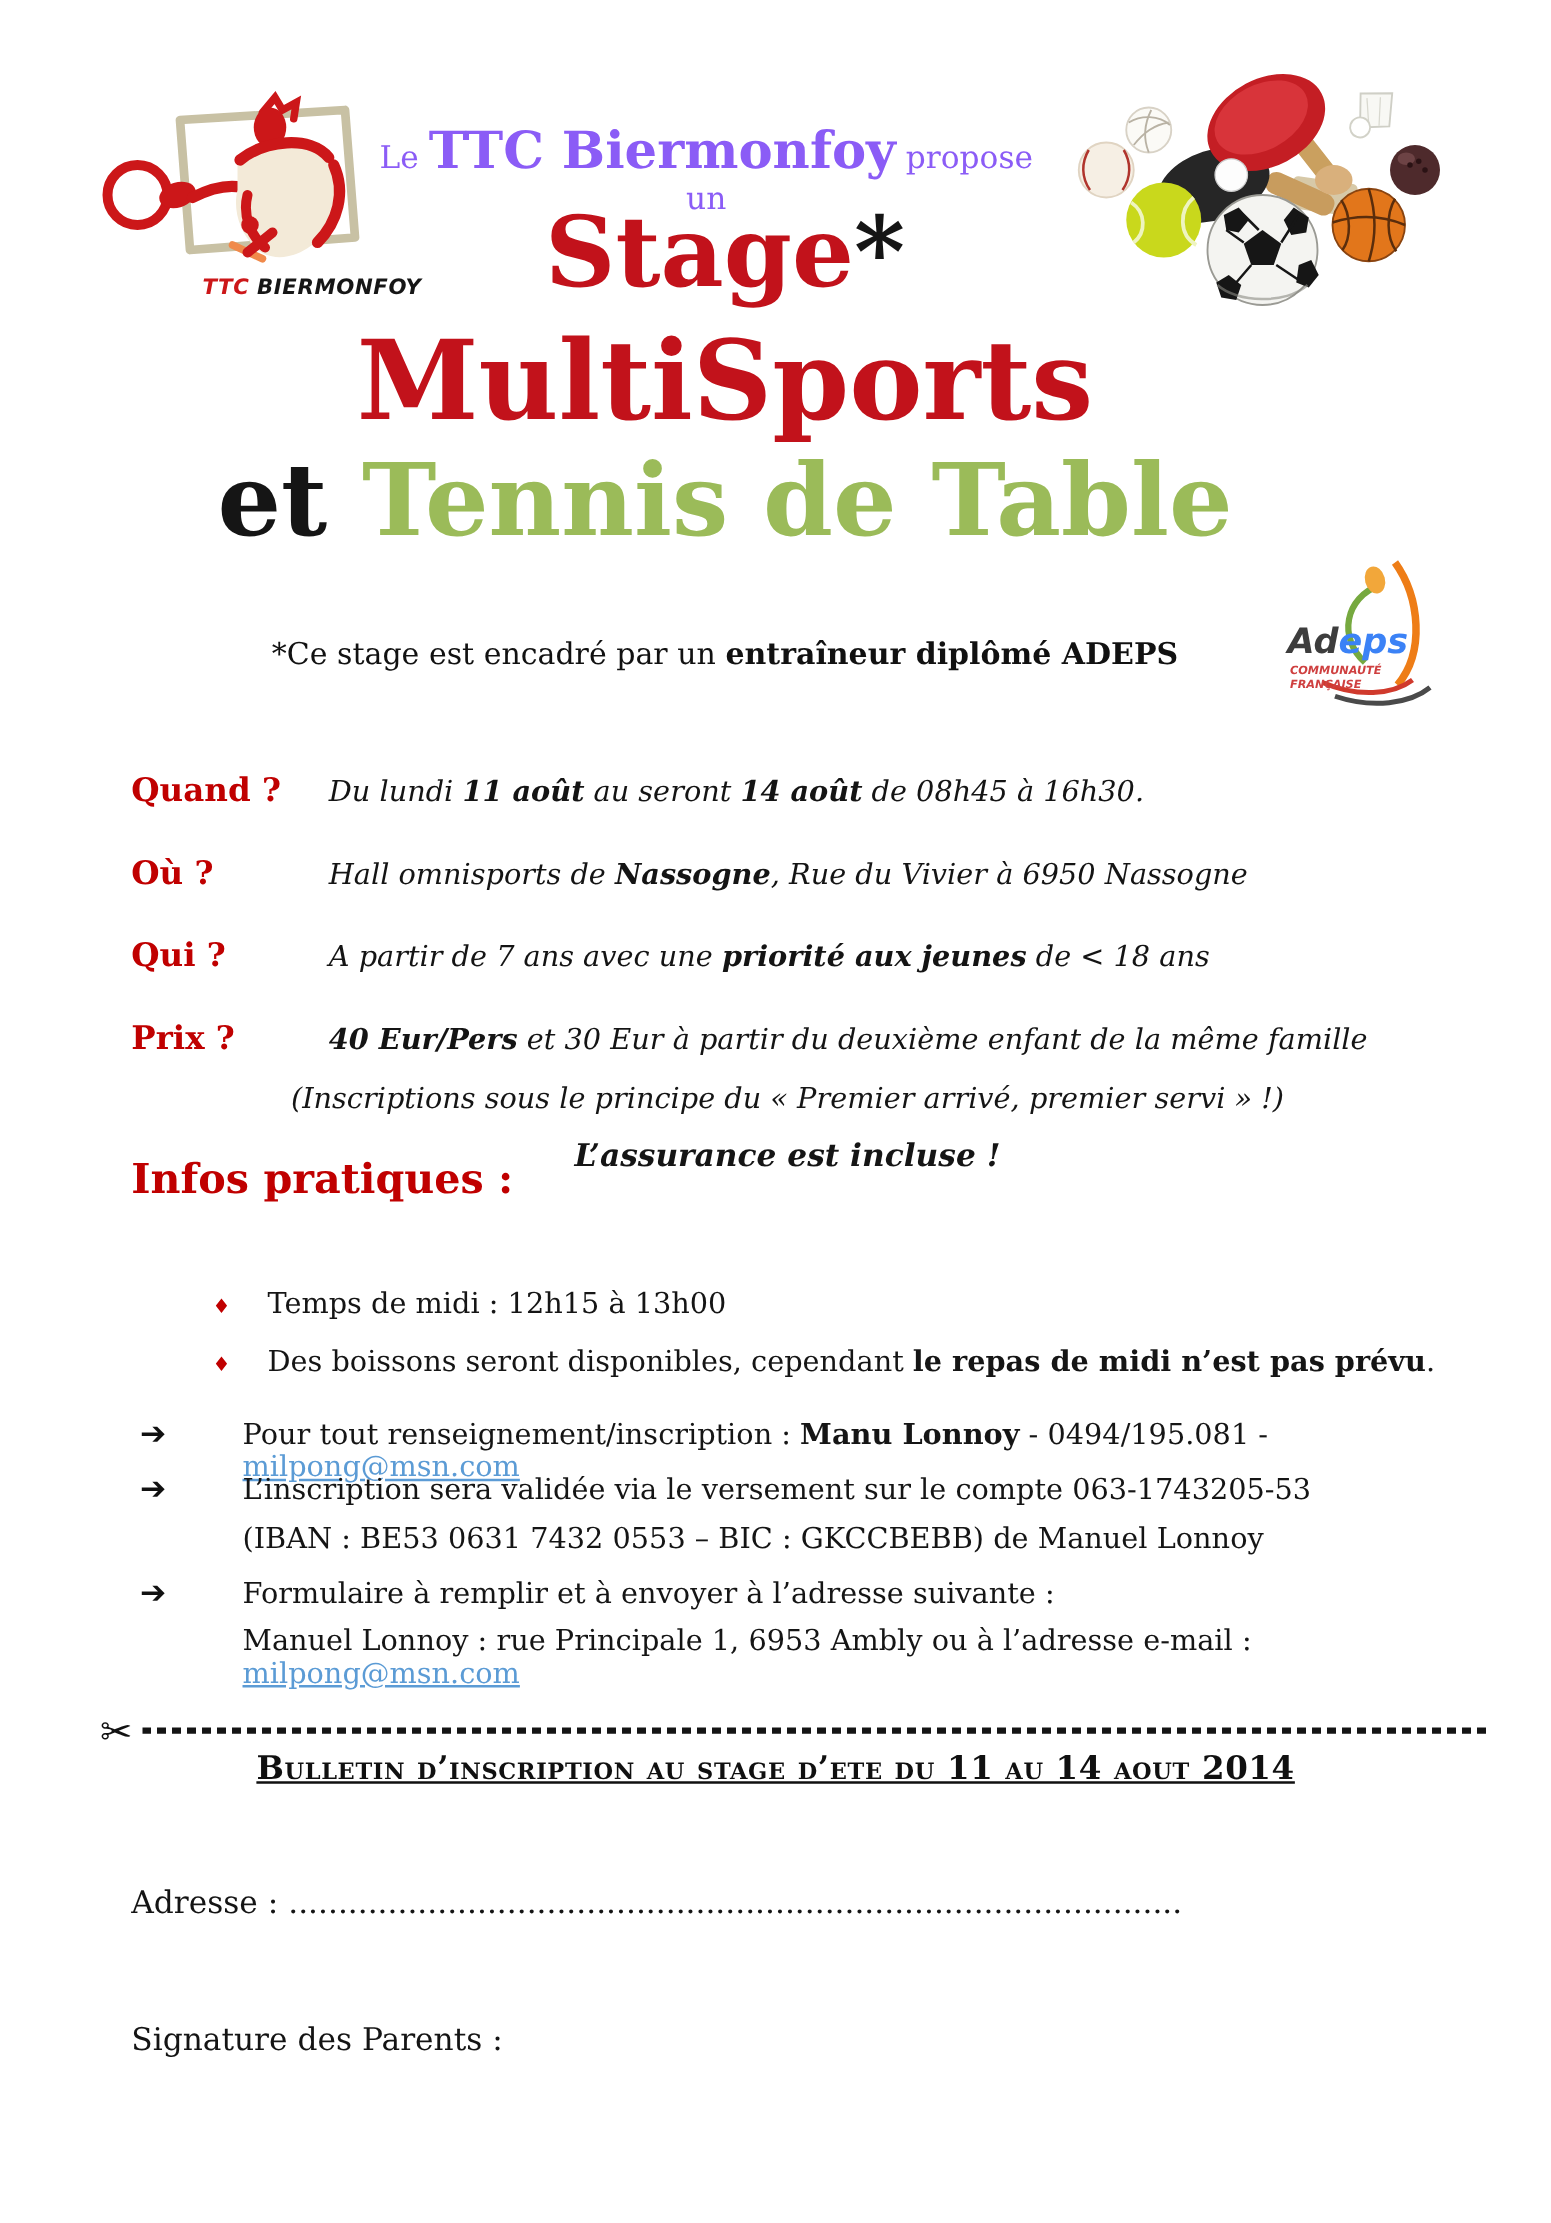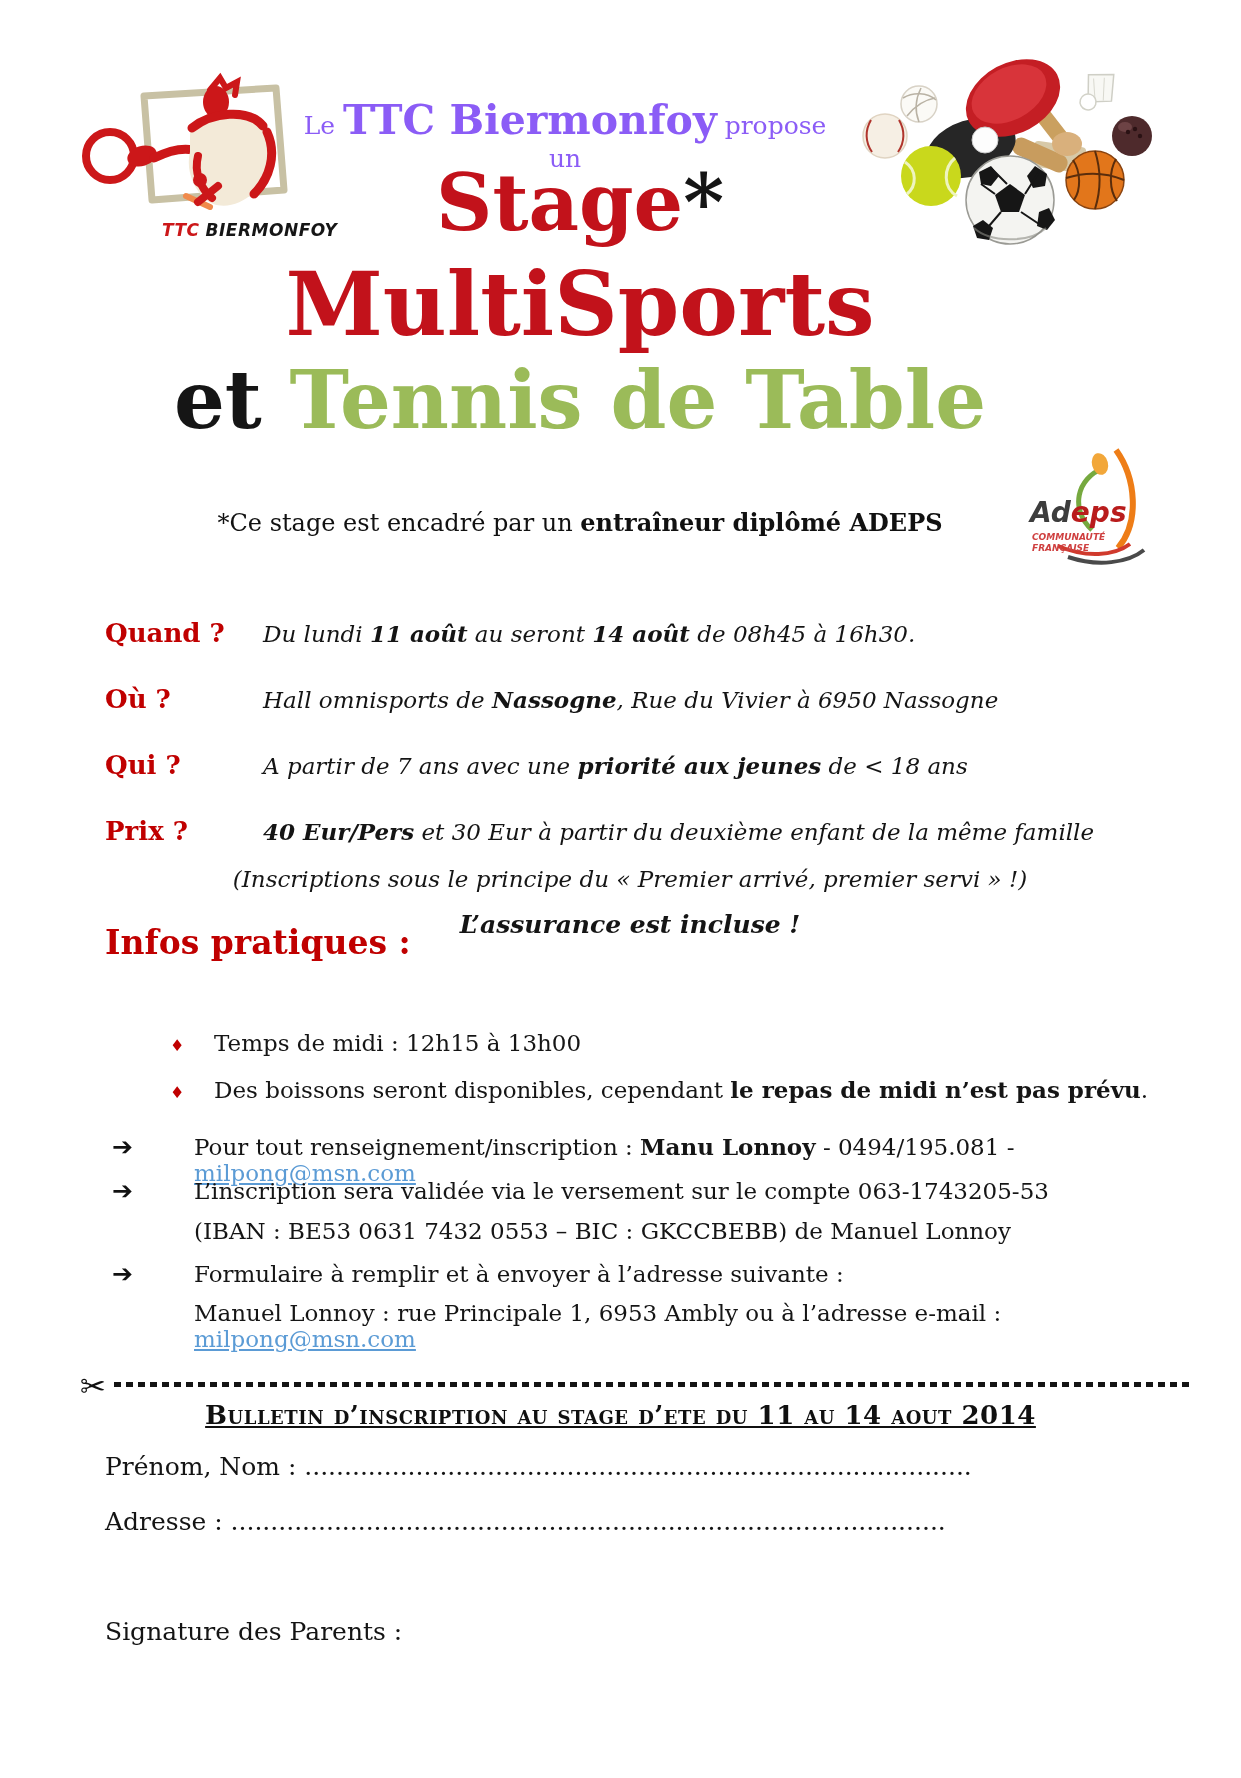--- a/index.html
+++ b/index.html
@@ -38,21 +38,21 @@
   .subtitle b { font-weight:700; }
 
   
   .adeps { position:absolute; left:1028px; top:440px; width:150px; height:128px; }
   .adeps svg { position:absolute; left:0; top:0; }
   .adeps-word {
     position:absolute; left:2px; top:56px; font-family:"DejaVu Sans", sans-serif;
     font-style:italic; font-weight:700; font-size:28px; white-space:nowrap;
   }
   .adeps-word .ad { color:#3d3d3d; }
-  .adeps-word .eps { color:#b91c1c; }
+  .adeps-word .eps { color:#3b82f6; }
   .adeps-sub {
     position:absolute; left:4px; top:92px; font-family:"DejaVu Sans", sans-serif;
     font-style:italic; font-weight:700; font-size:9px; line-height:1.25; color:#cf4040;
   }
 
   
   .qrow { position:absolute; left:105px; width:1080px; display:flex; align-items:baseline; }
   .qlabel { flex:0 0 158px; color:#c00000; font-weight:700; font-size:26px; }
   .qtext  { font-style:italic; font-size:23px; color:#141414; }
   .qtext b { font-weight:700; }
@@ -280,23 +280,20 @@
 
   <div class="cutline">
     <span class="scissors">✂</span>
     <div class="dashes"></div>
   </div>
 
   <div class="bulletin">
     <span>Bulletin d’inscription au stage d’ete du 11 au 14 aout 2014</span>
   </div>
 
-  <div class="fline" style="top:1452px">
-    <span>Prénom, Nom : </span><span>....................................................................................</span>
-  </div>
   <div class="fline" style="top:1507px">
     <span>Adresse : </span><span>..........................................................................................</span>
   </div>
   <div class="fline" style="top:1617px">
     <span>Signature des Parents :</span>
   </div>
 
 </div>
 
 </body></html>

